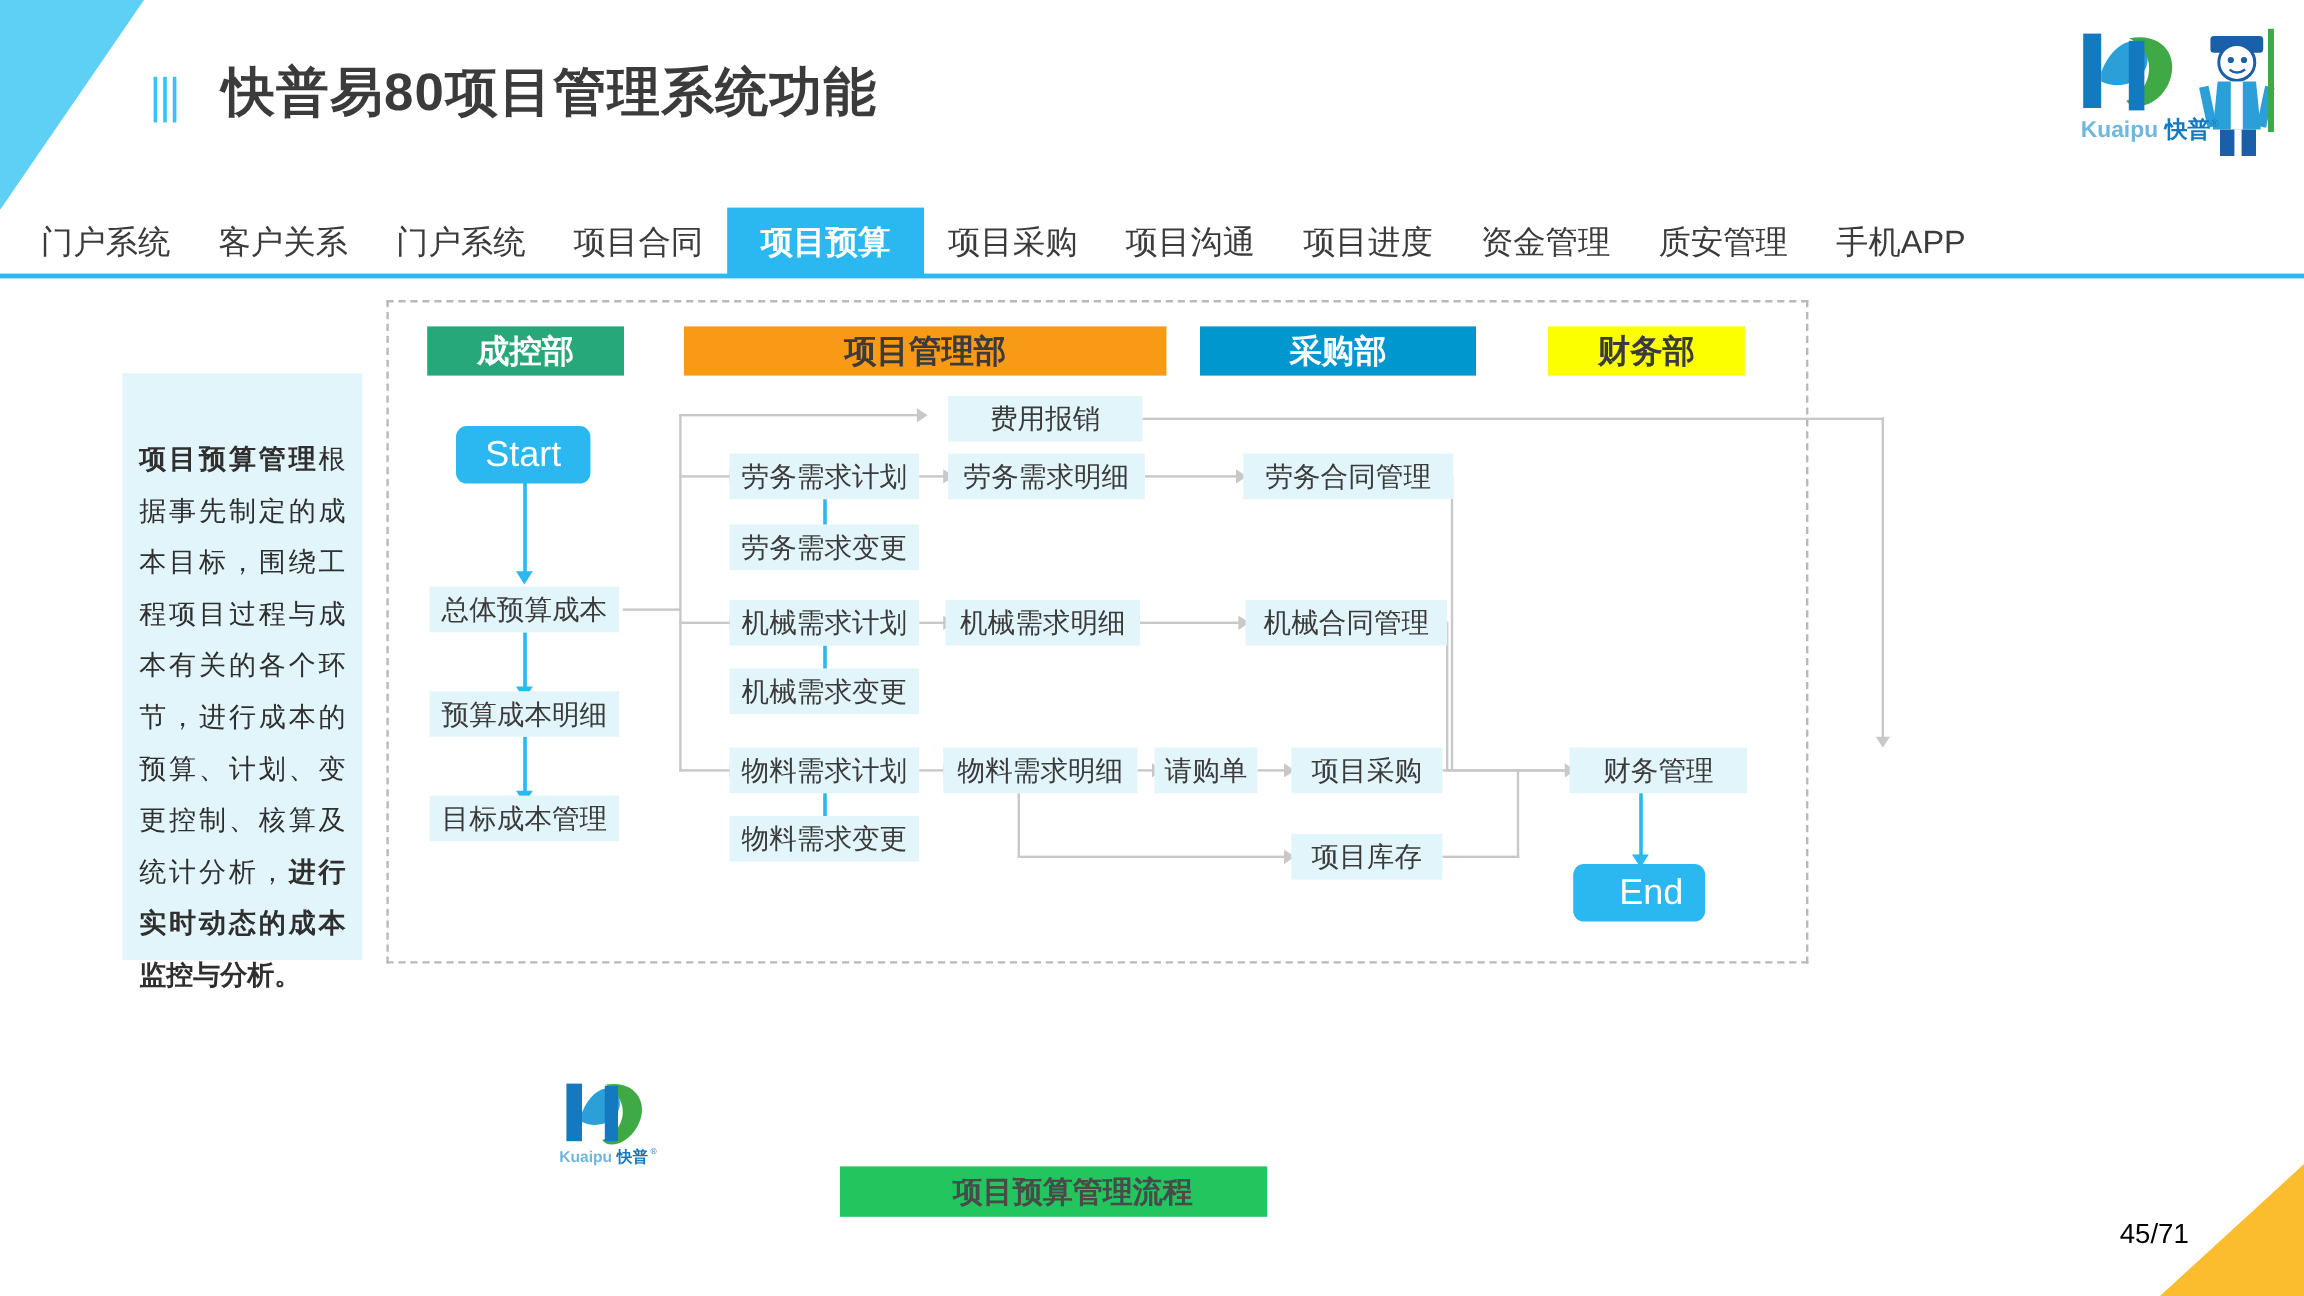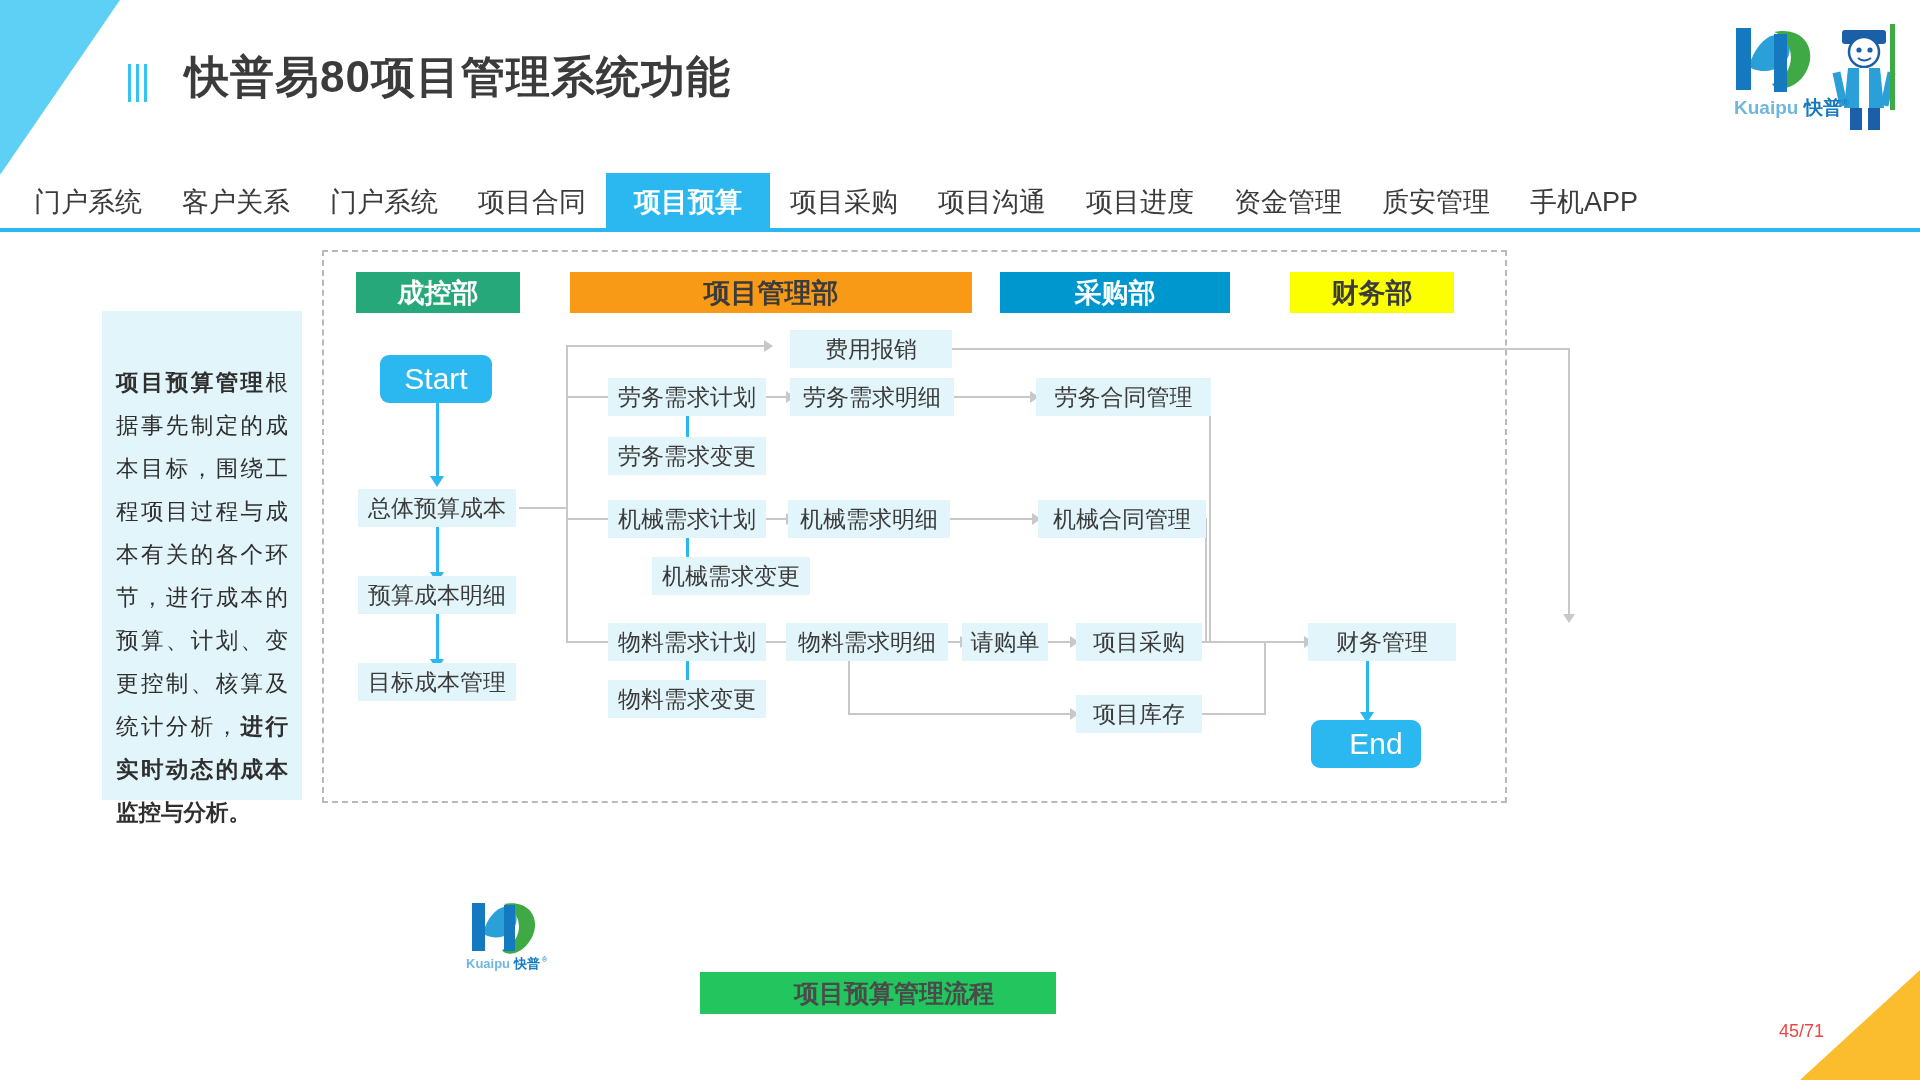--- a/index.html
+++ b/index.html
@@ -121,21 +121,21 @@
   
   .caption {
     position: absolute; left: 700px; top: 972px;
     width: 356px; height: 42px; background: #22c55e;
     display: flex; align-items: center; justify-content: center;
     font-size: 25px; font-weight: 700; color: #4a4a4a; padding-left: 32px;
   }
   
   .pageno {
     position: absolute; right: 96px; bottom: 38px;
-    font-size: 18px; color: #ef4444;
+    font-size: 23px; color: #000000;
   }
   
   .logo-wm {
     position: absolute; left: 462px; top: 895px; width: 115px; height: 78px;
   }
 </style>
 </head>
 <body>
 
 <div id="root">
@@ -303,21 +303,21 @@
   <div class="node" style="left:790px; top:330px; width:162px;">费用报销</div>
 
   <div class="node" style="left:608px; top:378px; width:158px;">劳务需求计划</div>
   <div class="node" style="left:790px; top:378px; width:164px;">劳务需求明细</div>
   <div class="node" style="left:1036px; top:378px; width:175px;">劳务合同管理</div>
   <div class="node" style="left:608px; top:437px; width:158px;">劳务需求变更</div>
 
   <div class="node" style="left:608px; top:500px; width:158px;">机械需求计划</div>
   <div class="node" style="left:788px; top:500px; width:162px;">机械需求明细</div>
   <div class="node" style="left:1038px; top:500px; width:168px;">机械合同管理</div>
-  <div class="node" style="left:608px; top:557px; width:158px;margin-left:44px;">机械需求变更</div>
+  <div class="node" style="left:608px; top:557px; width:158px;">机械需求变更</div>
 
   <div class="node" style="left:608px; top:623px; width:158px;">物料需求计划</div>
   <div class="node" style="left:786px; top:623px; width:162px;">物料需求明细</div>
   <div class="node" style="left:962px; top:623px; width:86px;">请购单</div>
   <div class="node" style="left:1076px; top:623px; width:126px;">项目采购</div>
   <div class="node" style="left:608px; top:680px; width:158px;">物料需求变更</div>
   <div class="node" style="left:1076px; top:695px; width:126px;">项目库存</div>
 
   <div class="node" style="left:1308px; top:623px; width:148px;">财务管理</div>
   <div class="node round" style="left:1311px; top:720px; width:110px;padding-left:20px;">End</div>

